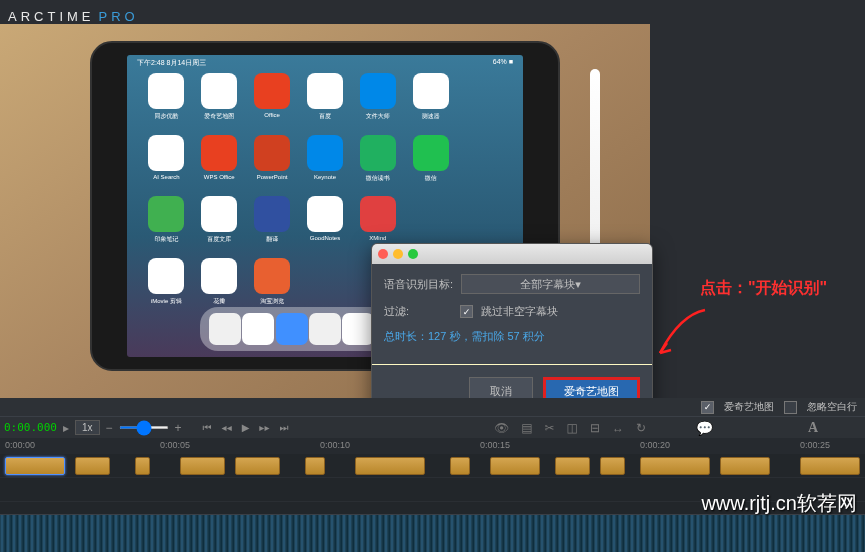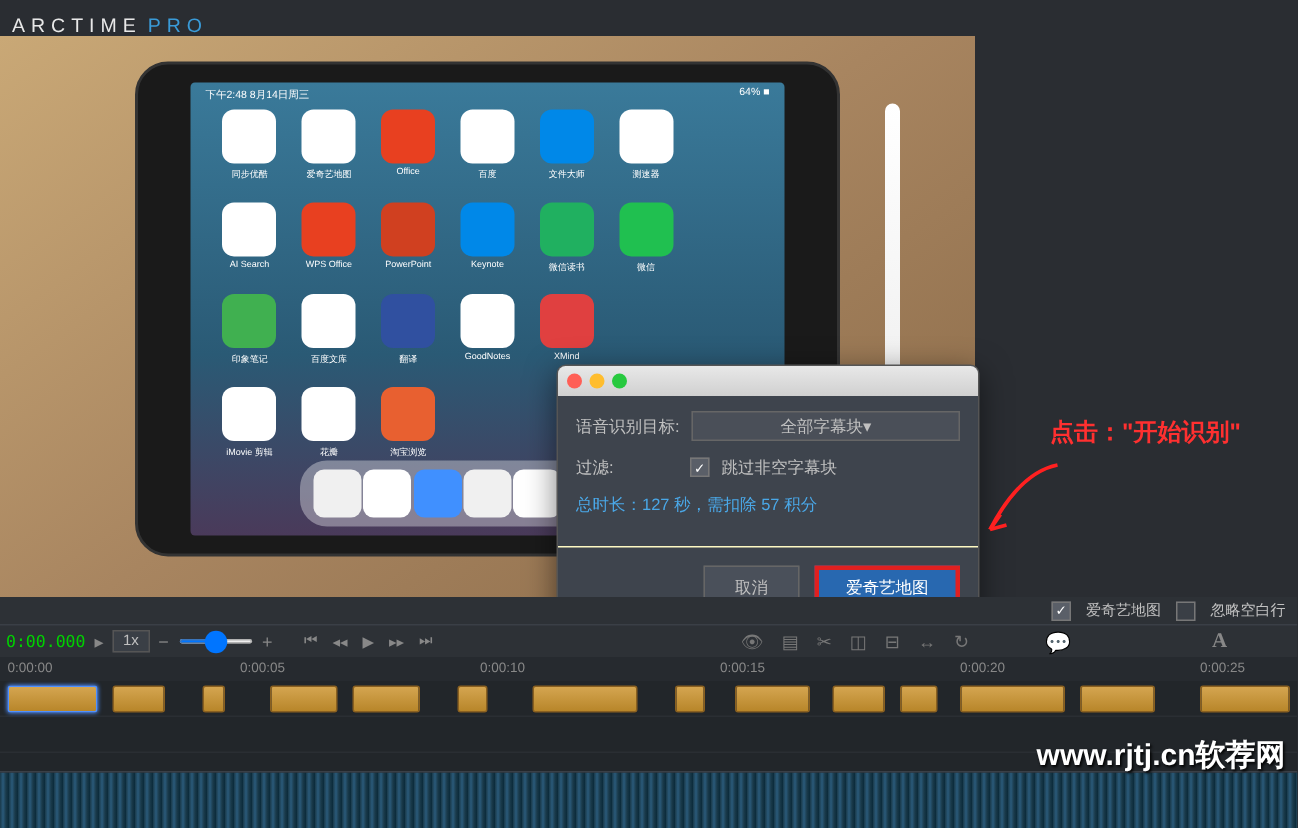--- a/index.html
+++ b/index.html
@@ -244,21 +244,21 @@
     }
     .clip.sel { border: 1px solid #5090ff; box-shadow: 0 0 3px #5090ff; }
     .audio-track {
       position: absolute; bottom: 0; left: 0; right: 0;
       height: 38px;
       background: repeating-linear-gradient(90deg, #1a3a4a 0px, #2a5a7a 2px, #1a3a4a 4px, #0a2a3a 6px);
       border-top: 1px solid #3a3f46;
     }
     .watermark {
       position: absolute; right: 8px; bottom: 35px;
-      color: #fff; font-size: 20px; font-weight: bold;
+      color: #fff; font-size: 20px; font-weight: normal;
       text-shadow: 1px 1px 2px #000;
     }
   </style>
 </head>
 <body>
 
 <div class="top-bar">
   <div class="logo">
     <span class="logo-arc">ARCTIME</span>
     <span class="logo-pro">PRO</span>

